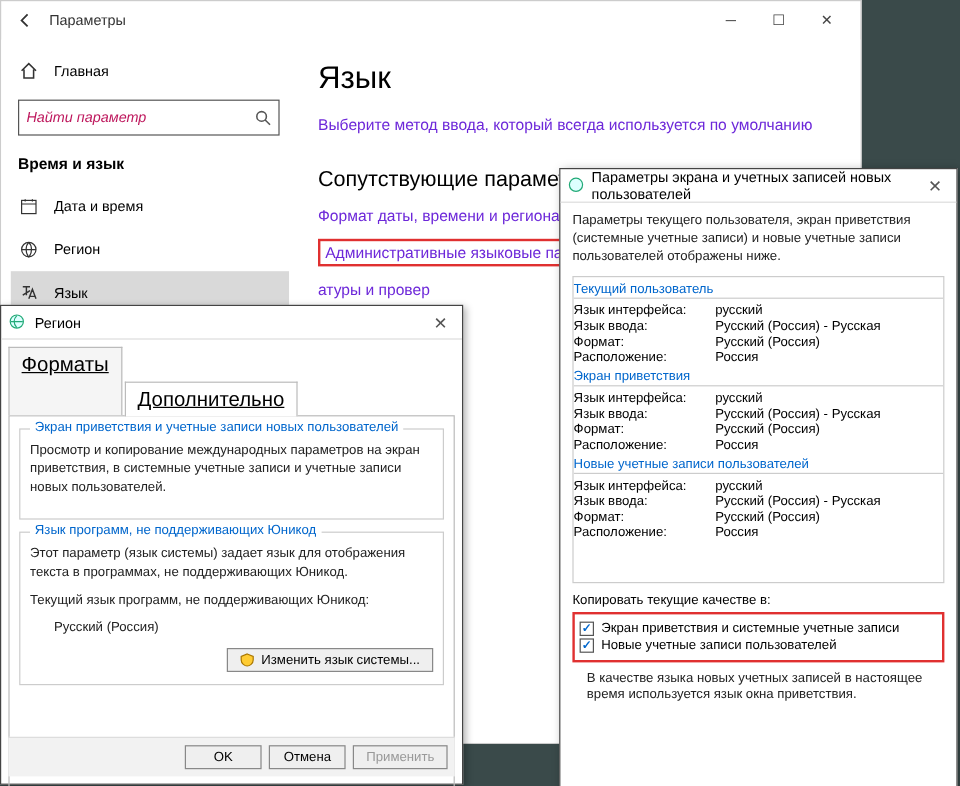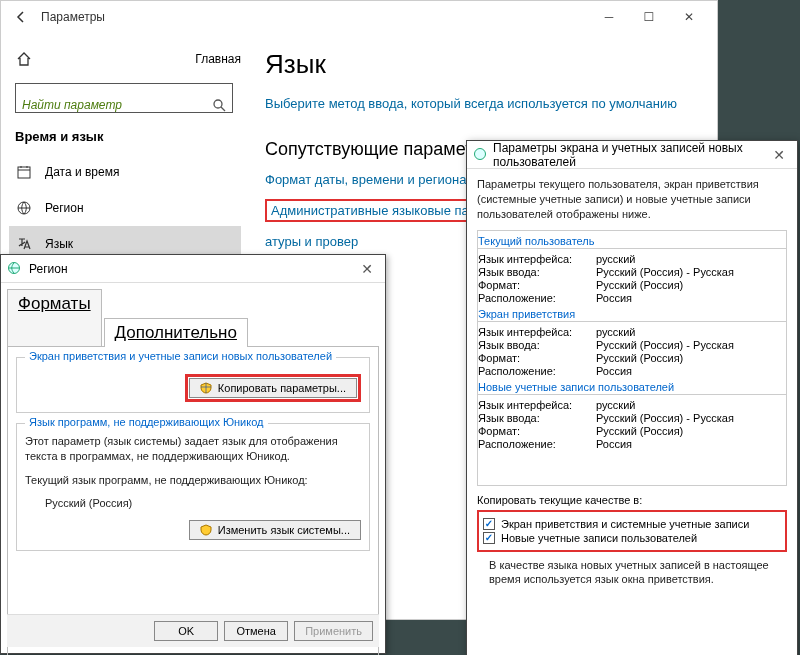--- a/index.html
+++ b/index.html
@@ -7,31 +7,31 @@
   
   
   .settings-window { position: absolute; top: 0; left: 0; width: 718px; height: 620px; background: #fff; border: 1px solid #ccc; }
   .titlebar { height: 32px; display: flex; align-items: center; padding: 0 8px; }
   .titlebar .back { width: 24px; height: 24px; display: flex; align-items: center; justify-content: center; font-size: 14px; color: #333; }
   .titlebar .title { margin-left: 8px; font-size: 12px; color: #333; }
   .titlebar .controls { margin-left: auto; display: flex; }
   .titlebar .ctrl { width: 40px; height: 28px; display: flex; align-items: center; justify-content: center; color: #444; font-size: 12px; }
   .settings-body { display: flex; height: calc(100% - 32px); }
   .sidebar { width: 240px; padding: 8px 0 0 8px; background: #fff; }
-  .home-row { display: flex; align-items: center; height: 36px; padding-left: 6px; gap: 10px; justify-content: space-between; }
+  .home-row { display: flex; align-items: center; height: 36px; padding-left: 6px; gap: 10px; }
   .home-row .icon { width: 18px; height: 18px; }
-  .searchbox { margin: 6px 8px 10px 6px; height: 30px; border: 1px solid #555; display: flex; align-items: flex-end; padding: 0 6px; font-style: italic; color: #4d7c0f; position: relative; }
+  .searchbox { margin: 6px 8px 10px 6px; height: 30px; border: 1px solid #555; display: flex; align-items: center; padding: 0 6px; font-style: italic; color: #be185d; position: relative; }
   .searchbox .mag { position: absolute; right: 6px; color: #555; font-style: normal; }
   .section-title { font-size: 13px; font-weight: 600; padding: 6px 0 10px 6px; }
   .nav-item { display: flex; align-items: center; height: 36px; padding-left: 6px; gap: 12px; }
   .nav-item.selected { background: #d9d9d9; }
   .nav-item .icon { width: 18px; height: 18px; display: flex; align-items: center; justify-content: center; color: #333; }
   .main { flex: 1; padding: 16px 24px; background: #fff; overflow: hidden; }
   .page-title { font-size: 26px; font-weight: 300; margin-bottom: 16px; }
-  .link { color: #0369a1; font-size: 13px; margin-bottom: 12px; display: block; }
+  .link { color: #6d28d9; font-size: 13px; margin-bottom: 12px; display: block; }
   .subhead { font-size: 18px; font-weight: 400; margin: 28px 0 12px; }
   .redbox { border: 2px solid #e03030; padding: 2px 4px; display: inline-block; }
   .checkbox-row { display: flex; align-items: center; gap: 8px; margin: 10px 0; }
   .cb { width: 18px; height: 18px; border: 1px solid #555; }
   
   
   .region-dialog { position: absolute; top: 254px; left: 0; width: 386px; height: 400px; background: #fff; border: 1px solid #444; box-shadow: 2px 2px 6px rgba(0,0,0,.3); }
   .dlg-titlebar { height: 28px; display: flex; align-items: center; padding: 0 6px; border-bottom: 1px solid #ddd; }
   .dlg-titlebar .icon { width: 16px; height: 16px; margin-right: 6px; }
   .dlg-titlebar .title { font-size: 12px; }
@@ -161,33 +161,21 @@
     <span class="title">Регион</span>
     <span class="close">✕</span>
   </div>
   <div class="tabs">
     <div class="tab">Форматы</div>
     <div class="tab active">Дополнительно</div>
   </div>
   <div class="tab-panel">
     <div class="groupbox">
       <div class="groupbox-title">Экран приветствия и учетные записи новых пользователей</div>
-      <div class="btn-row">
-        <span class="redbox2">
-          <button class="btn">
-            <span class="shield">
-              <svg width="12" height="12" viewBox="0 0 12 12">
-                  <path d="M6 1 L11 3 V6 C11 9 8 11 6 11 C4 11 1 9 1 6 V3 Z" fill="#fc3" stroke="#a70"></path>
-                  <path d="M6 1 V11 M1 5 H11" stroke="#14a" stroke-width="0.6"></path>
-                </svg>
-            </span>
-            <span>Копировать параметры...</span>
-          </button>
-        </span>
-      </div>
+      <div class="group-text">Просмотр и копирование международных параметров на экран приветствия, в системные учетные записи и учетные записи новых пользователей.</div>
     </div>
     <div class="groupbox">
       <div class="groupbox-title">Язык программ, не поддерживающих Юникод</div>
       <div class="group-text">Этот параметр (язык системы) задает язык для отображения текста в программах, не поддерживающих Юникод.</div>
       <div class="group-text">Текущий язык программ, не поддерживающих Юникод:</div>
       <div class="group-text" style="padding-left:20px">Русский (Россия)</div>
       <div class="btn-row">
         <button class="btn">
           <span class="shield">
             <svg width="12" height="12" viewBox="0 0 12 12">

